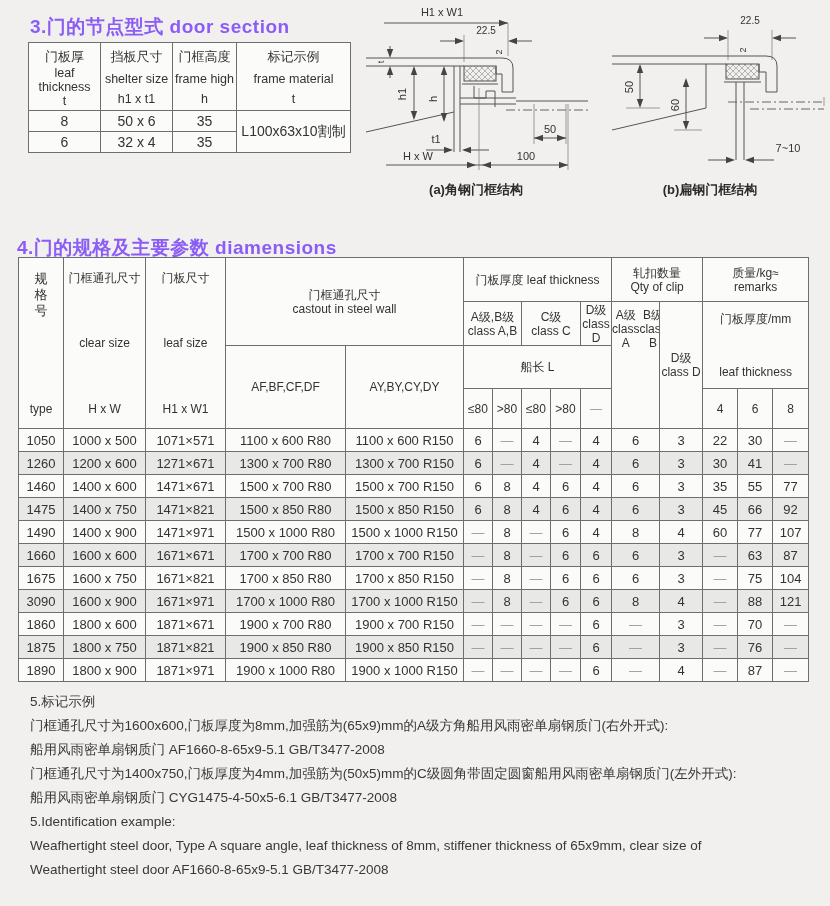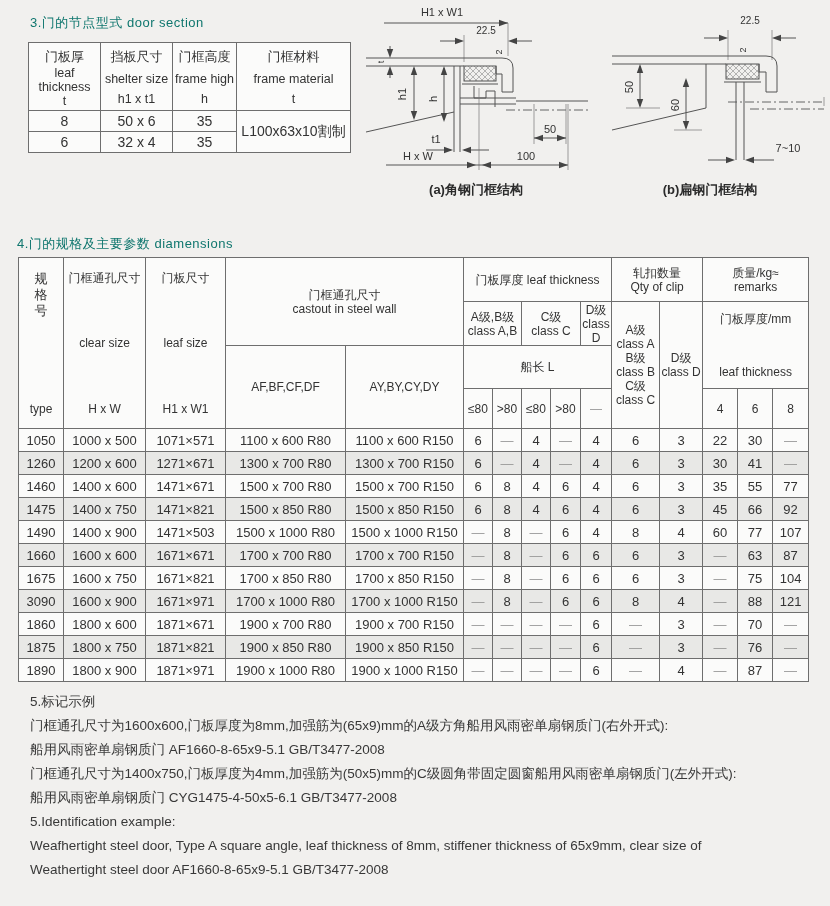--- a/index.html
+++ b/index.html
@@ -2,21 +2,21 @@
 <html><head>
 <meta charset="utf-8">
 <style>
   * { margin:0; padding:0; box-sizing:border-box; }
   html,body { width:830px; }
   body {
     font-family:"Liberation Sans","DejaVu Sans",sans-serif;
     background:#f1f0ee; color:#333;
   }
   .page { position:relative; width:830px; height:906px; background:#f1f0ee; overflow:hidden; }
-  .sec-title { position:absolute; font-size:13px; font-weight:normal; color:#0f766e; letter-spacing:0.5px; }
+  .sec-title { position:absolute; font-size:19px; font-weight:bold; color:#8b5cf6; letter-spacing:0.5px; }
   #sec3-title { left:30px; top:14px; }
   #sec4-title { left:17px; top:235px; }
 
   table { border-collapse:collapse; table-layout:fixed; background:#fbfbfa; }
   th,td { border:1px solid #6e6e6e; text-align:center; vertical-align:middle;
           font-weight:normal; padding:0; overflow:hidden; }
 
   
   #t1 { position:absolute; left:28px; top:42px; width:322px; }
   #t1 th { height:68px; font-size:12.5px; }
@@ -40,21 +40,21 @@
   #t2 { position:absolute; left:18px; top:257px; width:790px; }
   #t2 th { font-size:12px; line-height:14px; }
   #t2 td { height:23px; font-size:13px; }
   #t2 tr.alt td { background:#e8e8e6; }
   #t2 td.dash { color:#999; }
   .r1 th { height:44px; } .r2 th { height:44px; } .r3 th { height:43px; } .r4 th { height:40px; }
   .vstack { display:flex; flex-direction:column; justify-content:space-between; align-items:center; height:165px; padding:10px 0; }
   .vzh { width:16px; line-height:16px; word-break:break-all; font-size:13px; }
   .two-line span { display:block; }
   .gap2 { display:flex; flex-direction:column; justify-content:space-around; height:82px;gap:24px; }
-  .clip-stack { display:flex; flex-direction:column; justify-content:center; height:120px; padding:3px 0; }
+  .clip-stack { display:flex; flex-direction:row; justify-content:flex-start; height:120px; padding:3px 0; }
   .small { font-size:10.5px; }
 
   
   #sec5 { position:absolute; left:30px; top:690px; width:786px; }
   #sec5 p { font-size:13.5px; line-height:24px; color:#383838; white-space:nowrap; }
 </style>
 </head>
 <body>
 
 <div class="page">
@@ -86,21 +86,21 @@
           </th>
         <th>
             <div class="h3stack">
           <span class="zh">门框高度</span>
           <span>frame high</span>
           <span>h</span>
             </div>
           </th>
         <th>
             <div class="h3stack">
-          <span class="zh">门框材料</span>
+          <span class="zh">标记示例</span>
           <span>frame material</span>
           <span>t</span>
             </div>
           </th>
       </tr>
     </thead>
     <tbody>
         <tr>
           <td>8</td>
           <td>50 x 6</td>
@@ -417,21 +417,21 @@
           <td>4</td>
           <td>6</td>
           <td>3</td>
           <td>45</td>
           <td>66</td>
           <td>92</td>
         </tr>
         <tr>
           <td>1490</td>
           <td>1400 x 900</td>
-          <td>1471×503</td>
+          <td>1471×971</td>
           <td>1500 x 1000 R80</td>
           <td>1500 x 1000 R150</td>
           <td class="dash">—</td>
           <td>8</td>
           <td class="dash">—</td>
           <td>6</td>
           <td>4</td>
           <td>8</td>
           <td>4</td>
           <td>60</td>

